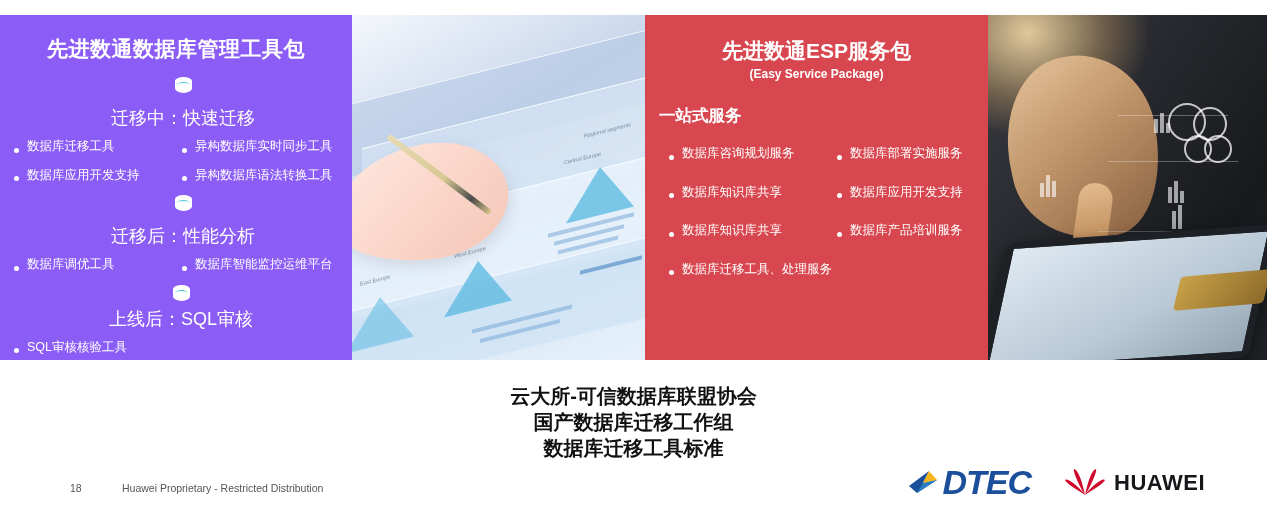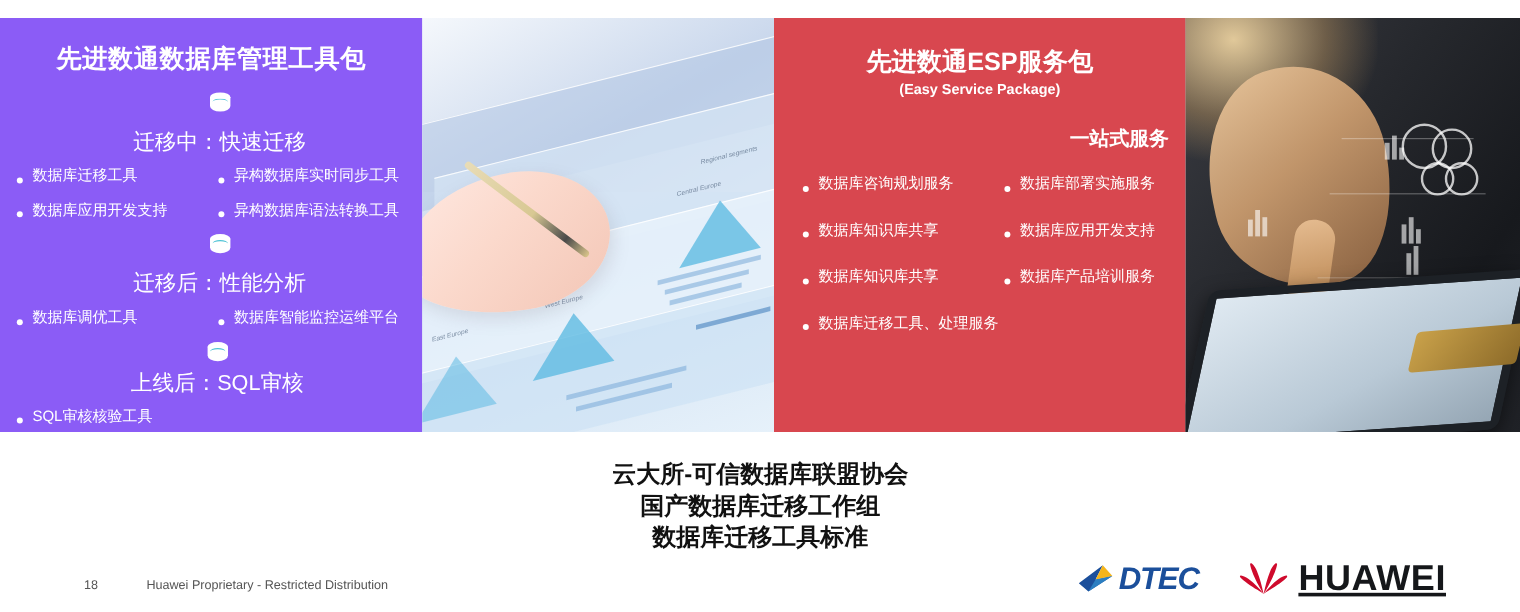--- a/index.html
+++ b/index.html
@@ -200,21 +200,21 @@
     color: #ffffff;
     font-size: 12px;
     font-weight: bold;
     text-align: center;
     margin: 0 0 24px 0;
   }
   .red-section {
     color: #ffffff;
     font-size: 16.5px;
     font-weight: bold;
-    text-align: right;
+    text-align: left;
     margin: 0 0 20px 0;
   }
   .red-grid {
     display: grid;
     grid-template-columns: 168px 160px;
     row-gap: 26px;
     margin-left: 10px;
   }
   .red-grid .bullet { font-size: 12.5px; }
   .red-wide {
@@ -315,36 +315,35 @@
     position: absolute;
     right: 62px;
     top: 468px;
     display: flex;
     align-items: center;
     gap: 34px;
   }
   .dtec-logo { display: flex; align-items: center; gap: 1px; }
   .dtec-mark { width: 34px; height: 26px; }
   .dtec-text {
-    font-size: 26px;
+    font-size: 34px;
     font-weight: bold;
     font-style: italic;
     color: #1b4f9b;
     letter-spacing: -1px;
     line-height: 26px;
   }
   .huawei-logo { display: flex; align-items: center; gap: 9px; }
   .huawei-mark { width: 40px; height: 28px; }
   .huawei-text {
-    font-size: 30px;
+    font-size: 22px;
     font-weight: bold;
     color: #15171a;
     letter-spacing: 0.5px;
     line-height: 23px;
-    text-decoration: underline;
   }
 </style>
 </head>
 <body>
 
 <div class="banner">
 
   <div class="panel-teal">
     <div class="teal-title">先进数通数据库管理工具包</div>
 

